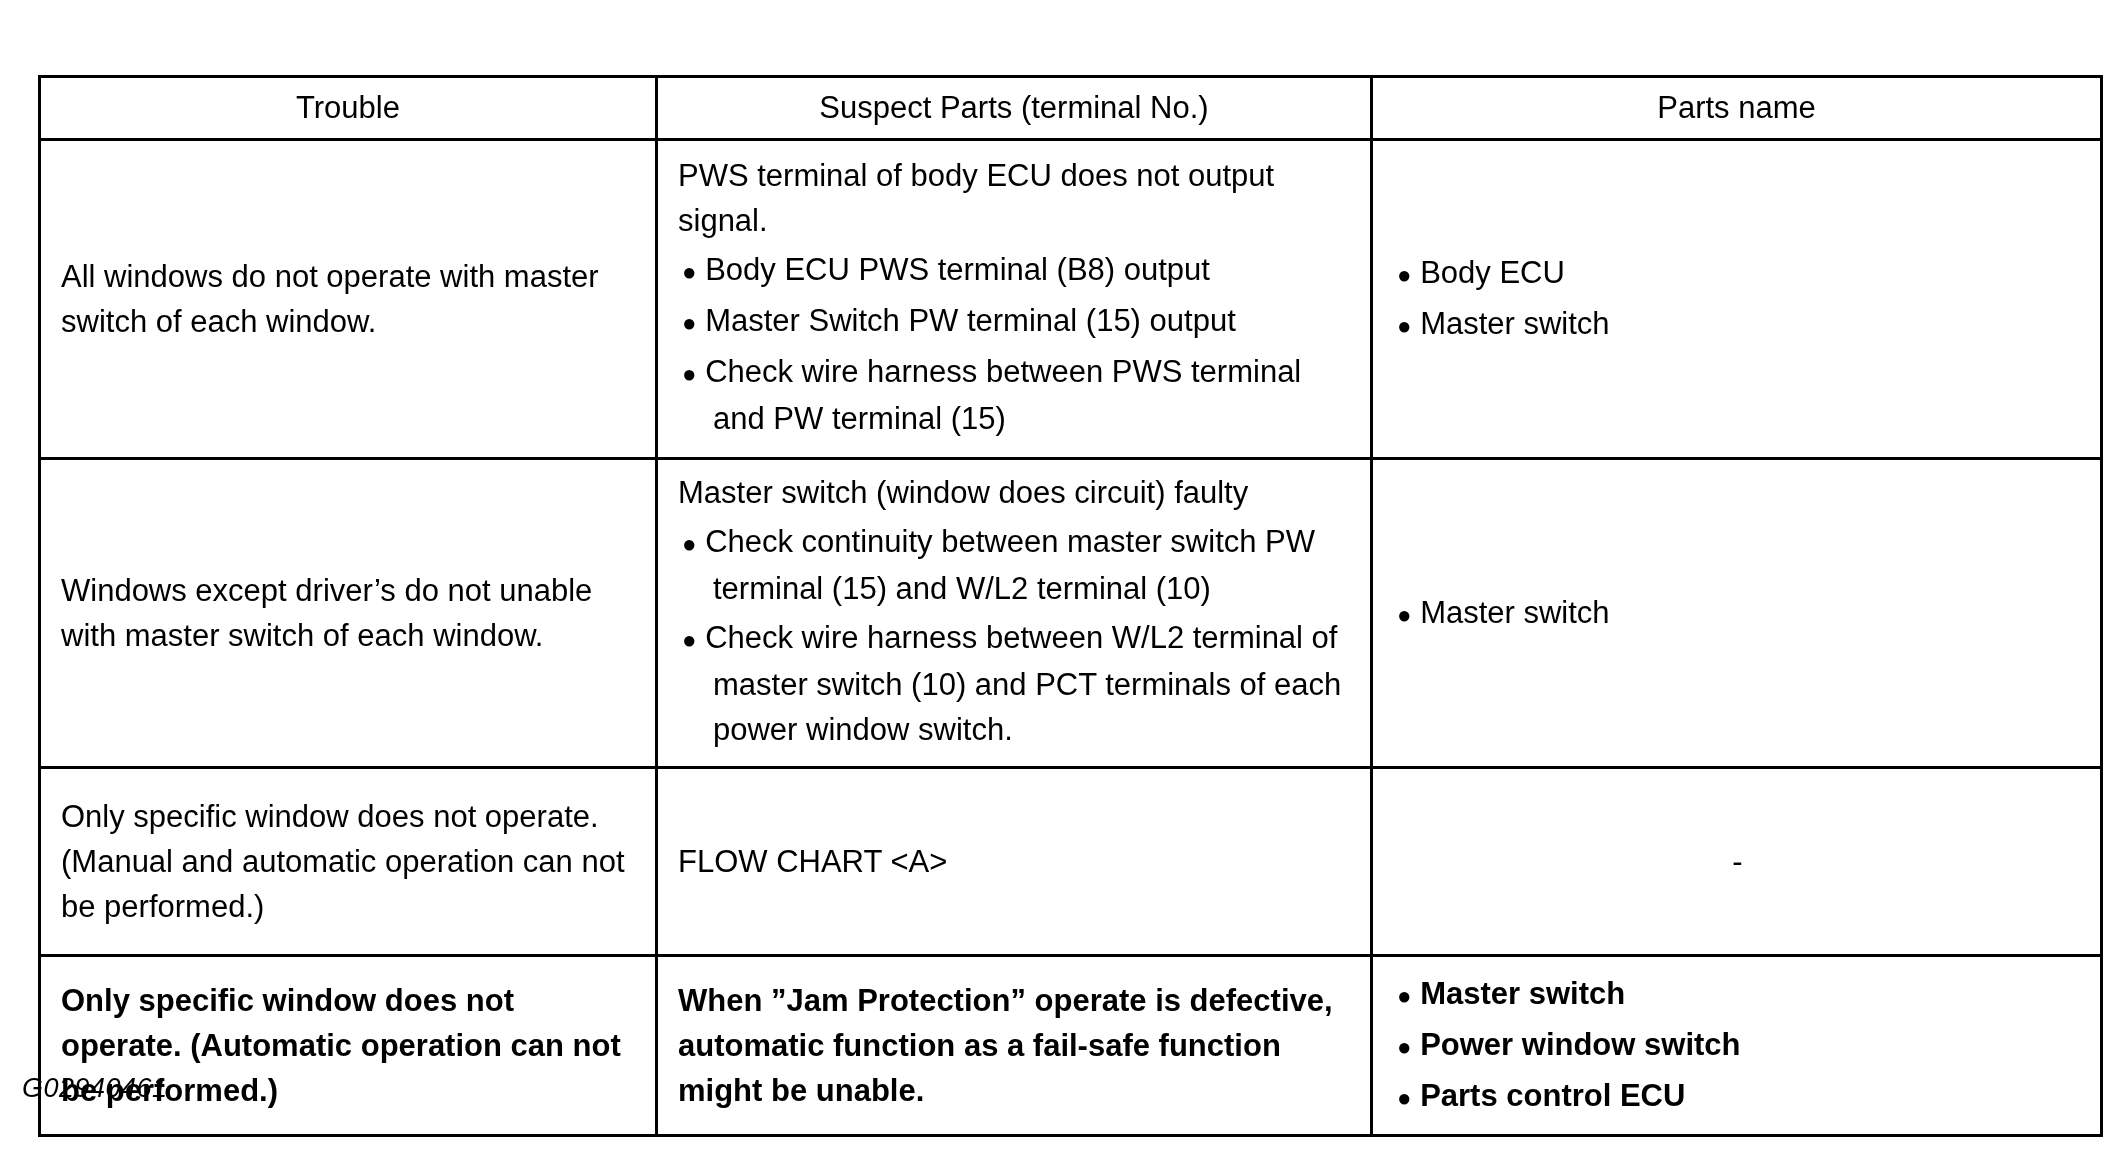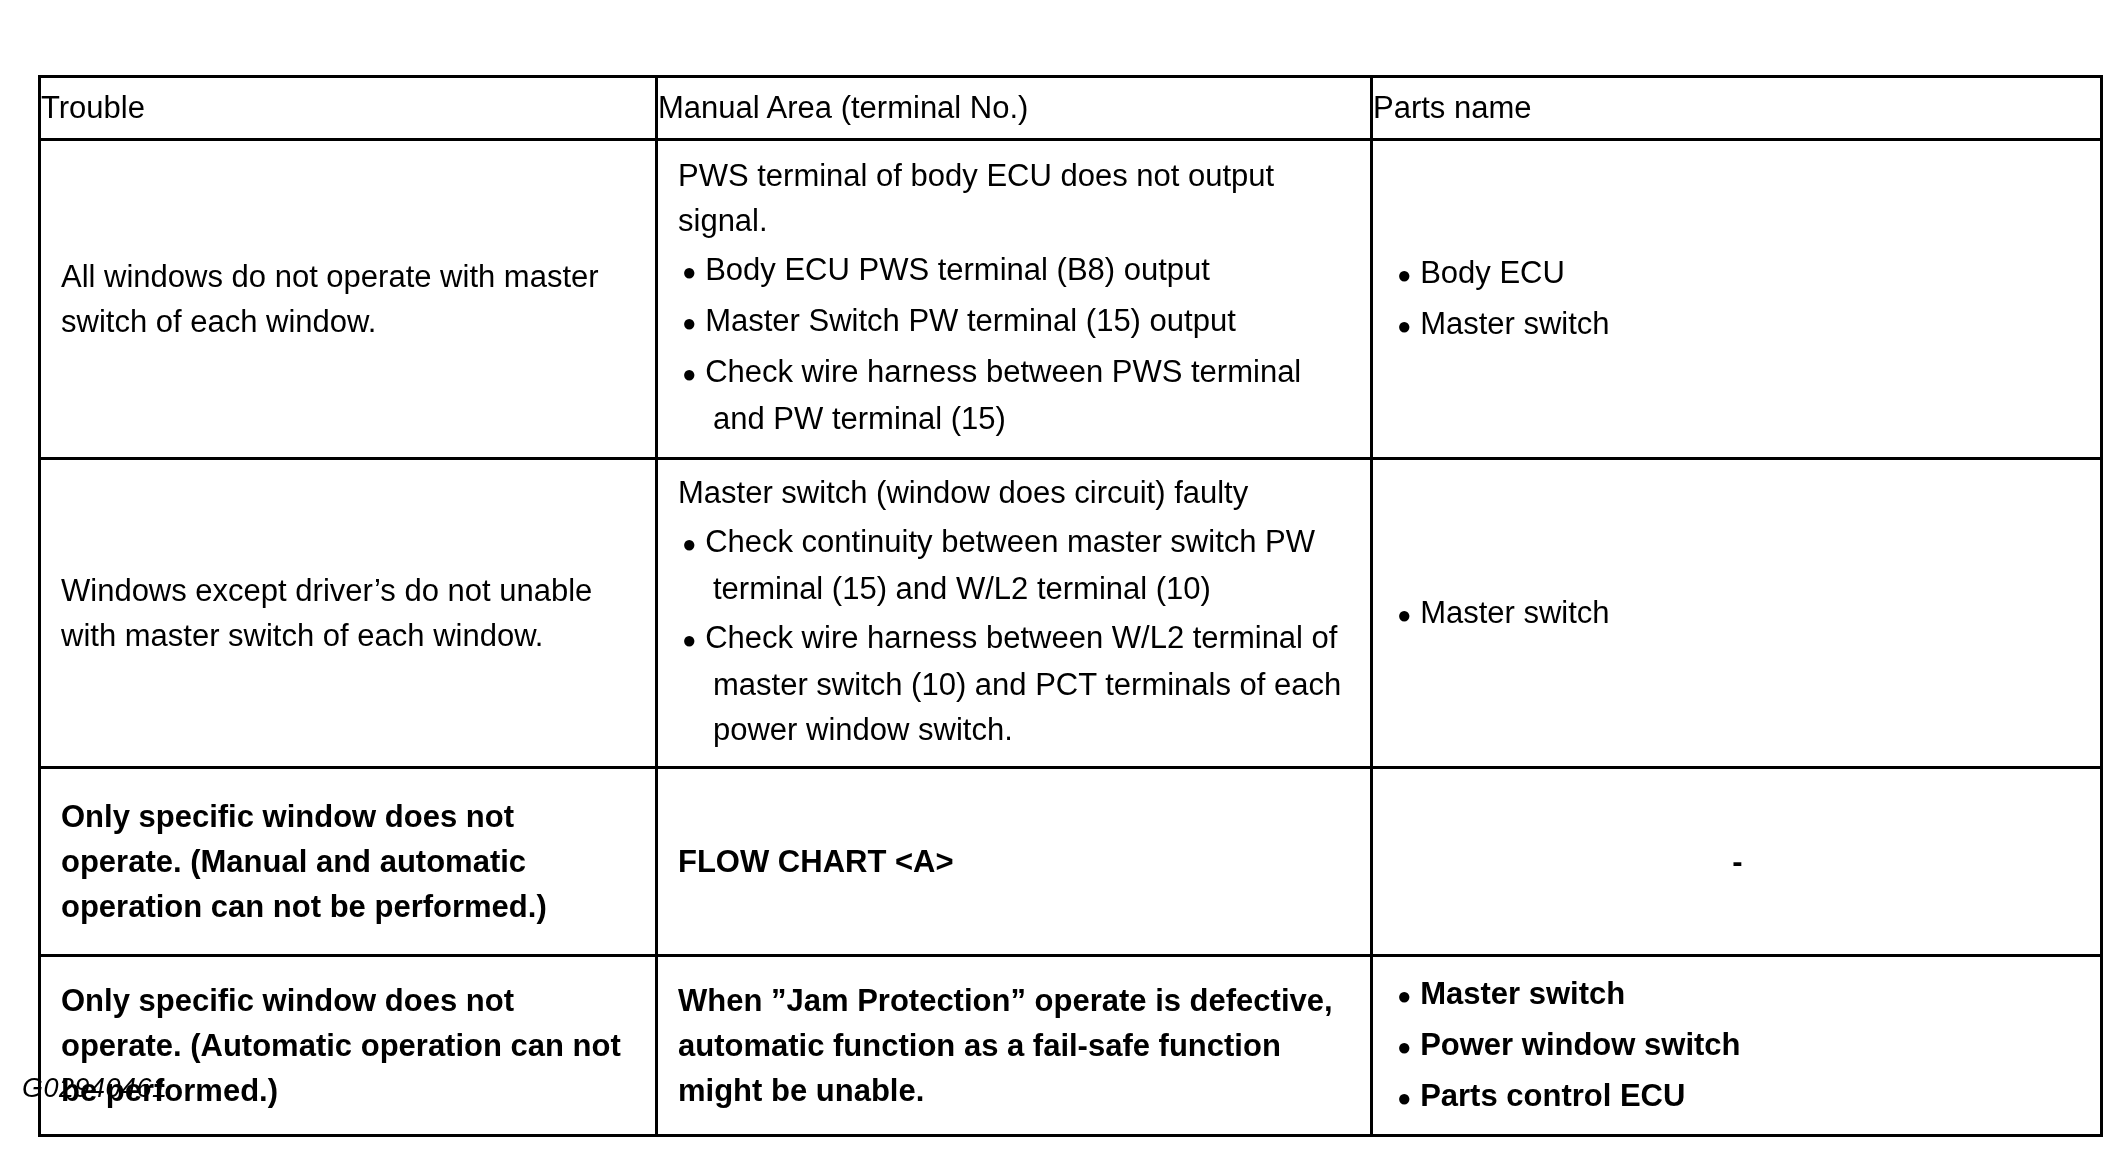--- a/index.html
+++ b/index.html
@@ -41,21 +41,21 @@
     padding: 0;
     background: #fff;
   }
 
   .col-trouble { width: 617px; }
   .col-suspect { width: 715px; }
   .col-parts   { width: 730px; }
 
   .hdr-cell {
     height: 60px;
-    text-align: left;
+    text-align: center;
     font-weight: normal;
     font-size: 31px;
     line-height: 60px;
     white-space: nowrap;
   }
 
   .cell-inner {
     padding: 10px 18px 10px 20px;
     font-size: 31px;
     line-height: 45px;
@@ -91,38 +91,38 @@
     left: 22px;
     top: 1072px;
     font-size: 27px;
     line-height: 32px;
     letter-spacing: 0.5px;
     white-space: nowrap;
     font-style: italic;
   }
 
   .h-trouble { height: 300px; }
-  .h-row3    { height: 188px; font-weight: bold; }
+  .h-row3    { height: 188px; }
   .h-row4    { height: 155px; font-weight: bold; }
 </style>
 </head>
 <body>
 
 <div class="page">
 
   <table class="diag-table">
     <colgroup>
       <col class="col-trouble">
       <col class="col-suspect">
       <col class="col-parts">
     </colgroup>
     <thead>
       <tr>
         <th class="hdr-cell">Trouble</th>
-        <th class="hdr-cell">Manual Area (terminal No.)</th>
+        <th class="hdr-cell">Suspect Parts (terminal No.)</th>
         <th class="hdr-cell">Parts name</th>
       </tr>
     </thead>
     <tbody>
 
       <tr class="row-1 h-trouble">
         <td>
           <div class="cell-inner">
             <p class="para">All windows do not operate with master switch of each window.</p>
           </div>

